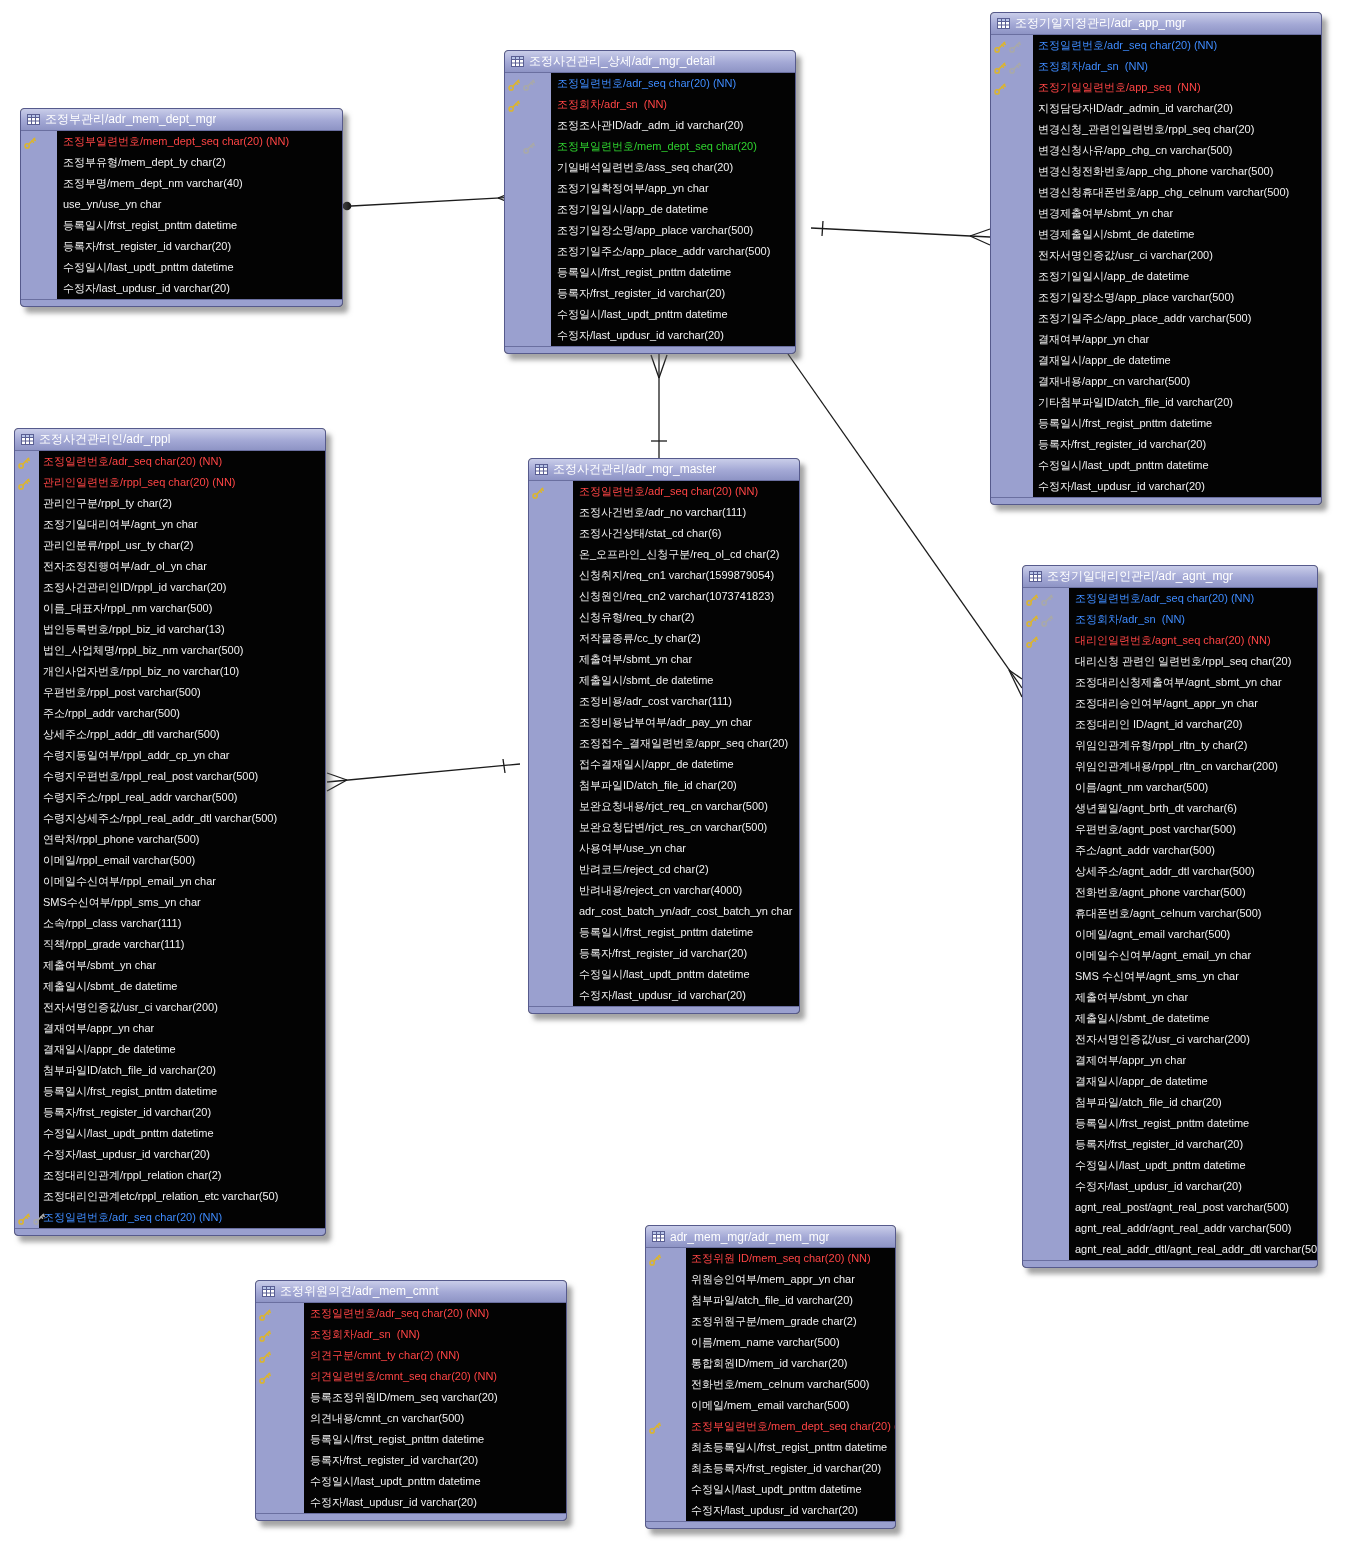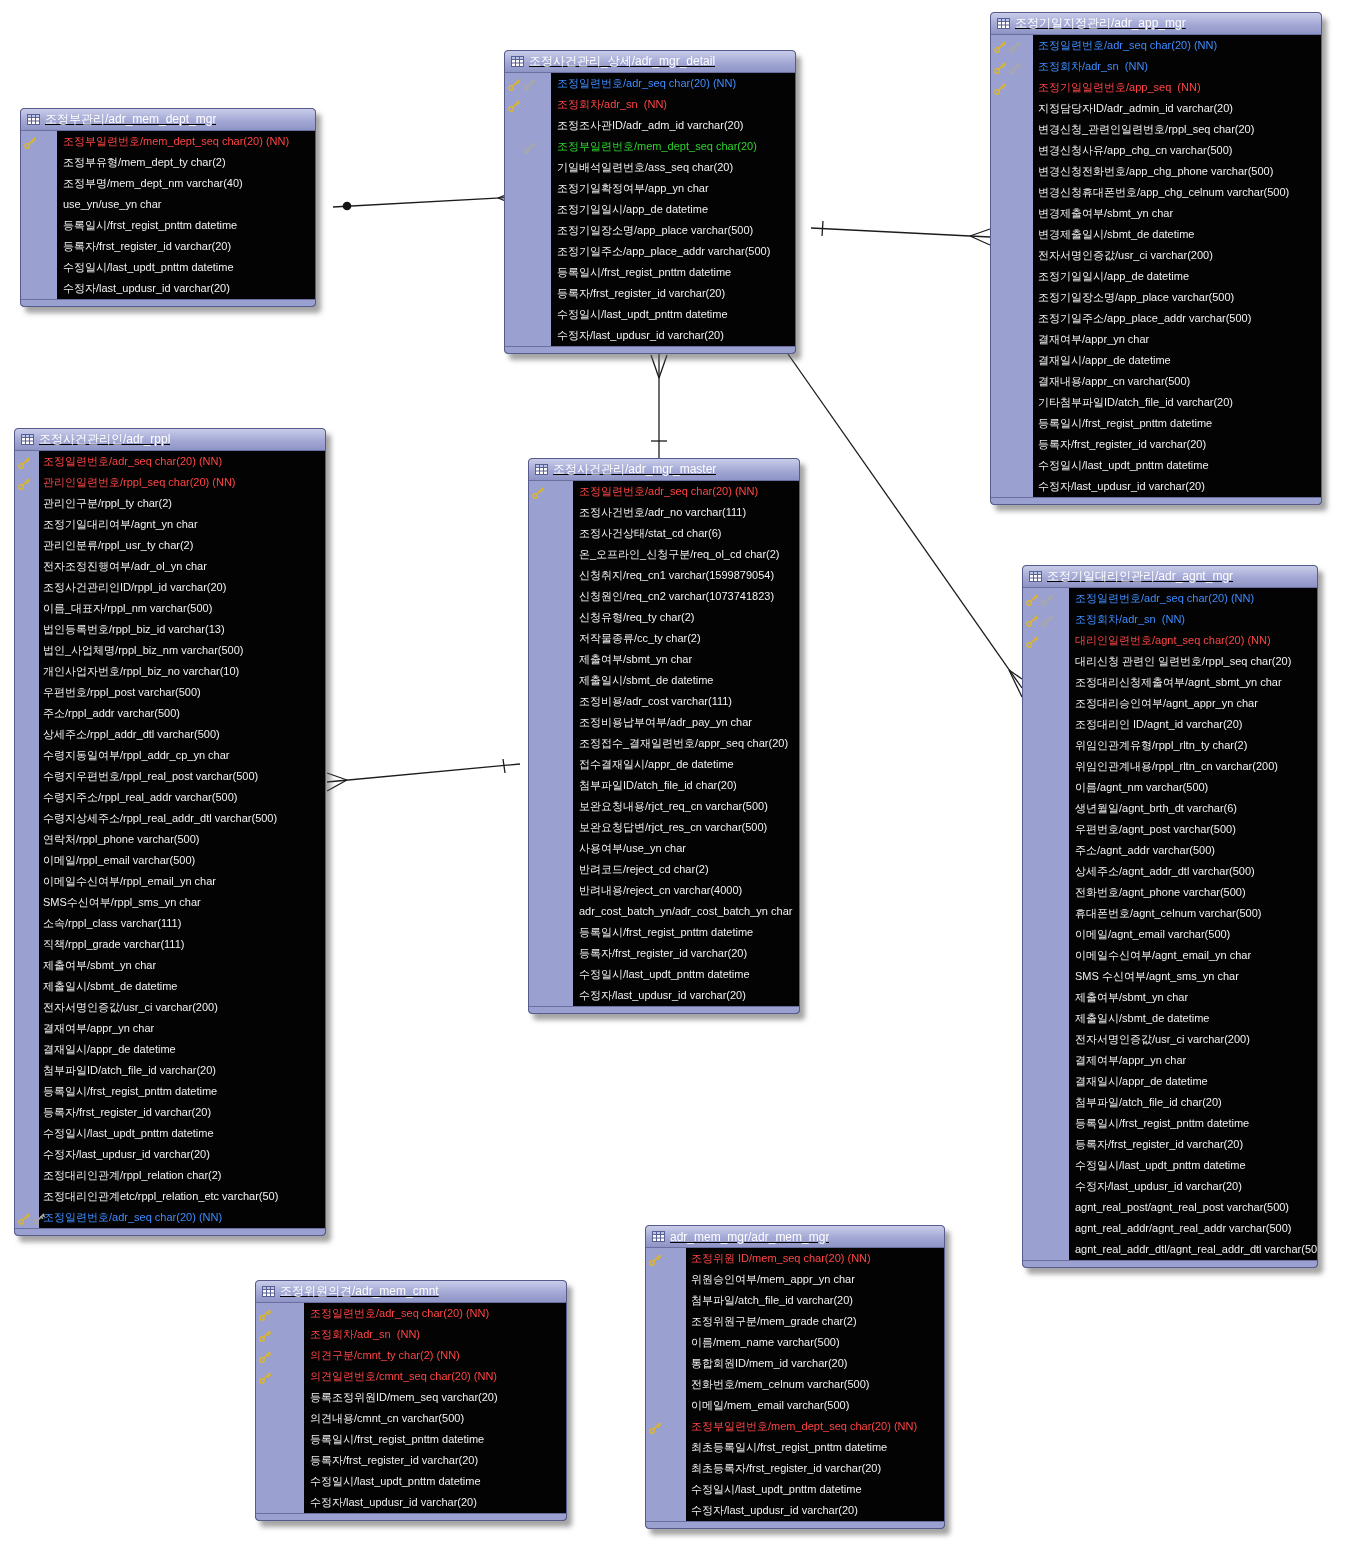--- a/index.html
+++ b/index.html
@@ -7,21 +7,20 @@
   body {
     width:1362px; height:1549px; position:relative; overflow:hidden;
     font-family:"Liberation Sans", sans-serif;
   }
   .rels { position:absolute; left:0; top:0; z-index:1; }
   .entity {
     position:absolute; z-index:2;
     border:1px solid #565a8c; border-radius:4px;
     background:#030303;
     box-shadow:5px 6px 5px rgba(90,90,90,0.55);
-    text-decoration:underline;
   }
   .ent-head {
     height:22px; display:flex; align-items:center; gap:5px; padding:0 6px;
     background:linear-gradient(180deg,#c9cde9 0%,#a3a8d5 55%,#8e94c5 100%);
     border-bottom:1px solid #6a6fa0; border-radius:3px 3px 0 0;
   }
   .ent-title { color:#ffffff; font-size:12px; white-space:pre; overflow:hidden; }
   .ent-body { position:relative; overflow:hidden; }
   .ent-body::before {
     content:""; position:absolute; left:0; top:0; bottom:0;
@@ -70,21 +69,21 @@
     <line x1="1009" y1="670" x2="1022" y2="697"></line>
   </g>
   <g stroke="#1c1c1c" stroke-width="1.3" fill="none">
     <line x1="327" y1="782" x2="520" y2="764"></line>
     <line x1="347" y1="780" x2="327" y2="773"></line>
     <line x1="347" y1="780" x2="327" y2="791"></line>
     <line x1="503" y1="759" x2="505" y2="773"></line>
   </g>
 </svg>
 
-<div class="entity" style="left:20px;top:108px;width:296px;--strip:36px;--tx:42px">
+<div class="entity" style="left:20px;top:108px;width:323px;--strip:36px;--tx:42px">
     <div class="ent-head">
       <span><svg width="13" height="11" viewBox="0 0 13 11">
           <rect x="0.5" y="0.5" width="12" height="10" fill="#ffffff" stroke="#5a5f93"></rect>
           <rect x="0.5" y="0.5" width="12" height="3" fill="#b8c4e8" stroke="#5a5f93"></rect>
           <line x1="4.5" y1="0.5" x2="4.5" y2="10.5" stroke="#5a5f93"></line>
           <line x1="8.5" y1="0.5" x2="8.5" y2="10.5" stroke="#5a5f93"></line>
           <line x1="0.5" y1="7" x2="12.5" y2="7" stroke="#5a5f93"></line>
         </svg></span>
       <span class="ent-title">조정부관리/adr_mem_dept_mgr</span>
     </div>
@@ -808,21 +807,21 @@
       </div>
       <div class="attr-row">
         <span class="attr c-n">수정일시/last_updt_pnttm datetime</span>
       </div>
       <div class="attr-row">
         <span class="attr c-n">수정자/last_updusr_id varchar(20)</span>
       </div>
     </div>
     <div class="ent-foot"></div>
   </div>
-<div class="entity" style="left:645px;top:1225px;width:300px;--strip:40px;--tx:45px">
+<div class="entity" style="left:645px;top:1225px;width:251px;--strip:40px;--tx:45px">
     <div class="ent-head">
       <span><svg width="13" height="11" viewBox="0 0 13 11">
           <rect x="0.5" y="0.5" width="12" height="10" fill="#ffffff" stroke="#5a5f93"></rect>
           <rect x="0.5" y="0.5" width="12" height="3" fill="#b8c4e8" stroke="#5a5f93"></rect>
           <line x1="4.5" y1="0.5" x2="4.5" y2="10.5" stroke="#5a5f93"></line>
           <line x1="8.5" y1="0.5" x2="8.5" y2="10.5" stroke="#5a5f93"></line>
           <line x1="0.5" y1="7" x2="12.5" y2="7" stroke="#5a5f93"></line>
         </svg></span>
       <span class="ent-title">adr_mem_mgr/adr_mem_mgr</span>
     </div>

